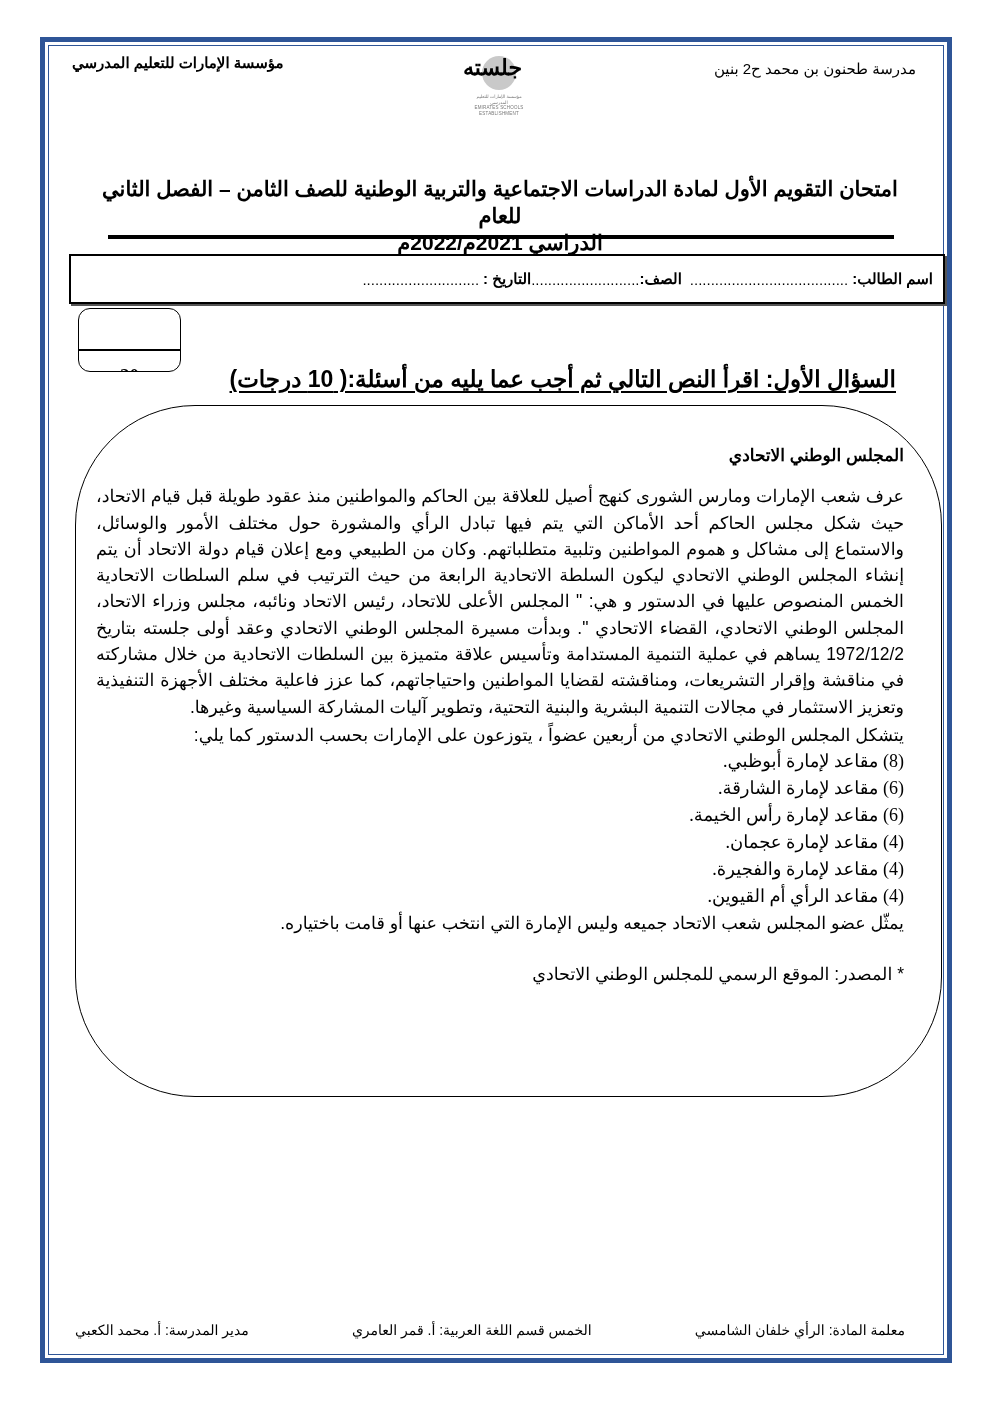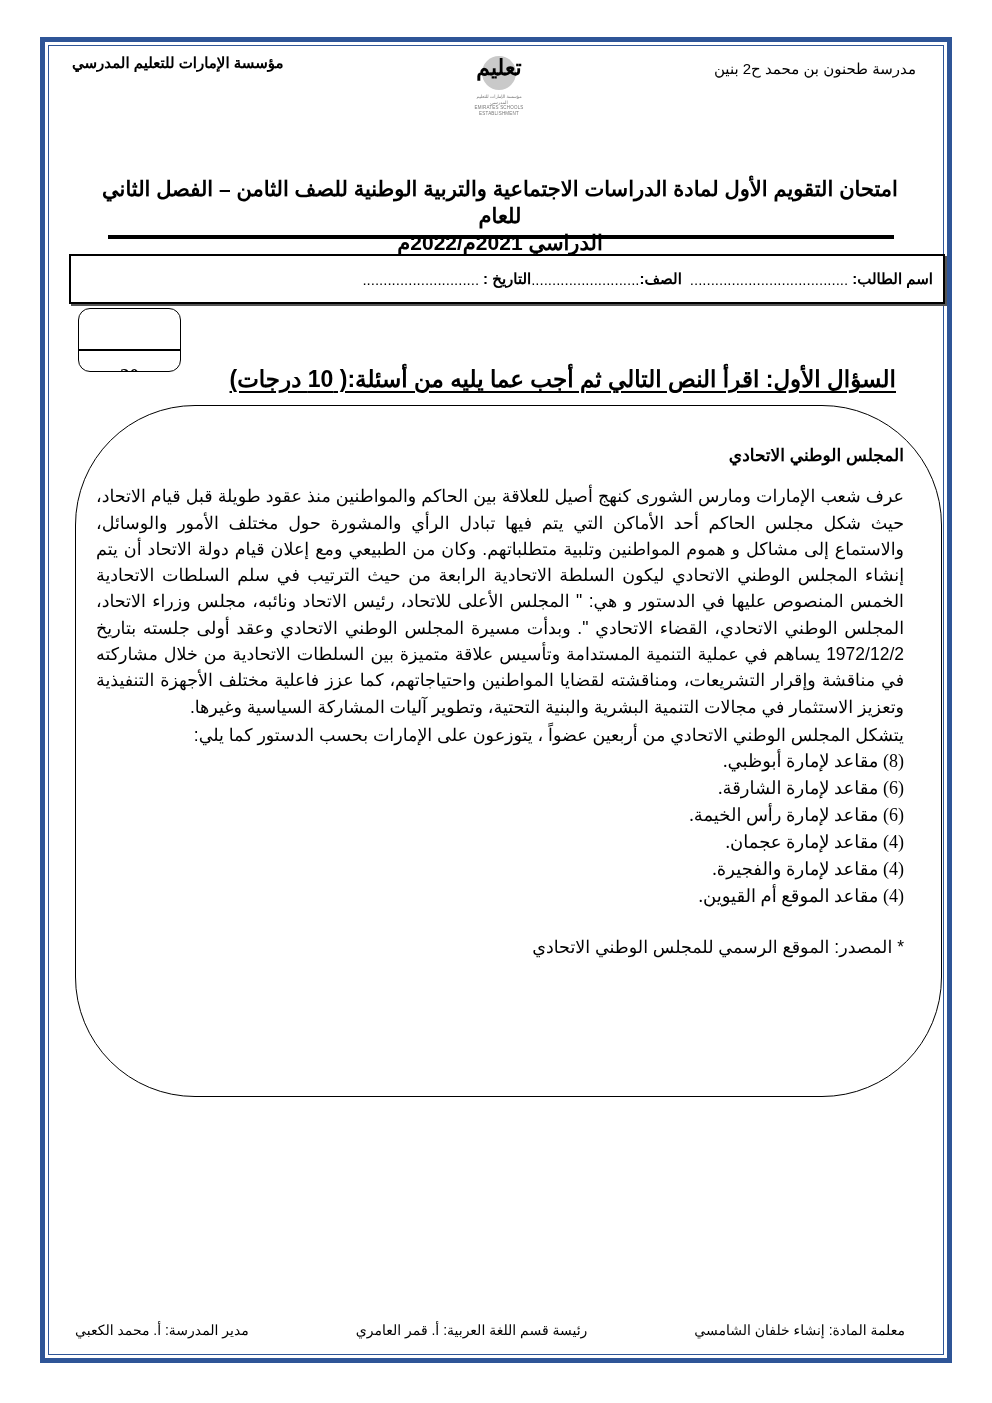--- a/index.html
+++ b/index.html
@@ -61,21 +61,21 @@
 <body>
 
 <div class="frame-outer"></div>
 <div class="frame-inner"></div>
 
 <div class="hdr-right">مدرسة طحنون بن محمد ح2 بنين</div>
 <div class="hdr-left">مؤسسة الإمارات للتعليم المدرسي</div>
 
 <div class="logo">
   <div class="circle"></div>
-  <div class="glyph">تعليم</div>
+  <div class="glyph">جلسته</div>
   <div class="cap">
     <div style="direction:rtl">مؤسسة الإمارات للتعليم المدرسي</div>
     <div>EMIRATES SCHOOLS</div>
     <div>ESTABLISHMENT</div>
   </div>
 </div>
 
 <div class="title">
   <div>امتحان التقويم الأول لمادة الدراسات الاجتماعية والتربية الوطنية للصف الثامن – الفصل الثاني للعام</div>
   <div>الدراسي 2021م/2022م</div>
@@ -103,22 +103,23 @@
 <div class="passage">
   <div class="heading">المجلس الوطني الاتحادي</div>
   <div class="para">عرف شعب الإمارات ومارس الشورى كنهج أصيل للعلاقة بين الحاكم والمواطنين منذ عقود طويلة قبل قيام الاتحاد، حيث شكل مجلس الحاكم أحد الأماكن التي يتم فيها تبادل الرأي والمشورة حول مختلف الأمور والوسائل، والاستماع إلى مشاكل و هموم المواطنين وتلبية متطلباتهم. وكان من الطبيعي ومع إعلان قيام دولة الاتحاد أن يتم إنشاء المجلس الوطني الاتحادي ليكون السلطة الاتحادية الرابعة من حيث الترتيب في سلم السلطات الاتحادية الخمس المنصوص عليها في الدستور و هي: " المجلس الأعلى للاتحاد، رئيس الاتحاد ونائبه، مجلس وزراء الاتحاد، المجلس الوطني الاتحادي، القضاء الاتحادي ". وبدأت مسيرة المجلس الوطني الاتحادي وعقد أولى جلسته بتاريخ 1972/12/2 يساهم في عملية التنمية المستدامة وتأسيس علاقة متميزة بين السلطات الاتحادية من خلال مشاركته في مناقشة وإقرار التشريعات، ومناقشته لقضايا المواطنين واحتياجاتهم، كما عزز فاعلية مختلف الأجهزة التنفيذية وتعزيز الاستثمار في مجالات التنمية البشرية والبنية التحتية، وتطوير آليات المشاركة السياسية وغيرها.</div>
   <div class="members">يتشكل المجلس الوطني الاتحادي من أربعين عضواً ، يتوزعون على الإمارات بحسب الدستور كما يلي:</div>
   <div>
     <div class="seat"><span>(8)</span> <span>مقاعد لإمارة أبوظبي.</span></div>
     <div class="seat"><span>(6)</span> <span>مقاعد لإمارة الشارقة.</span></div>
     <div class="seat"><span>(6)</span> <span>مقاعد لإمارة رأس الخيمة.</span></div>
     <div class="seat"><span>(4)</span> <span>مقاعد لإمارة عجمان.</span></div>
     <div class="seat"><span>(4)</span> <span>مقاعد لإمارة والفجيرة.</span></div>
-    <div class="seat"><span>(4)</span> <span>مقاعد الموقع أم القيوين.</span></div>
+    <div class="seat"><span>(4)</span> <span>مقاعد الرأي أم القيوين.</span></div>
   </div>
+  <div>يمثّل عضو المجلس شعب الاتحاد جميعه وليس الإمارة التي انتخب عنها أو قامت باختياره.</div>
   <div class="source">* المصدر: الموقع الرسمي للمجلس الوطني الاتحادي</div>
 </div>
 
 <div class="footer">
-  <span>معلمة المادة: إنشاء خلفان الشامسي</span>
-  <span>رئيسة قسم اللغة العربية: أ. قمر العامري</span>
+  <span>معلمة المادة: الرأي خلفان الشامسي</span>
+  <span>الخمس قسم اللغة العربية: أ. قمر العامري</span>
   <span>مدير المدرسة: أ. محمد الكعبي</span>
 </div>
 
 </body></html>

